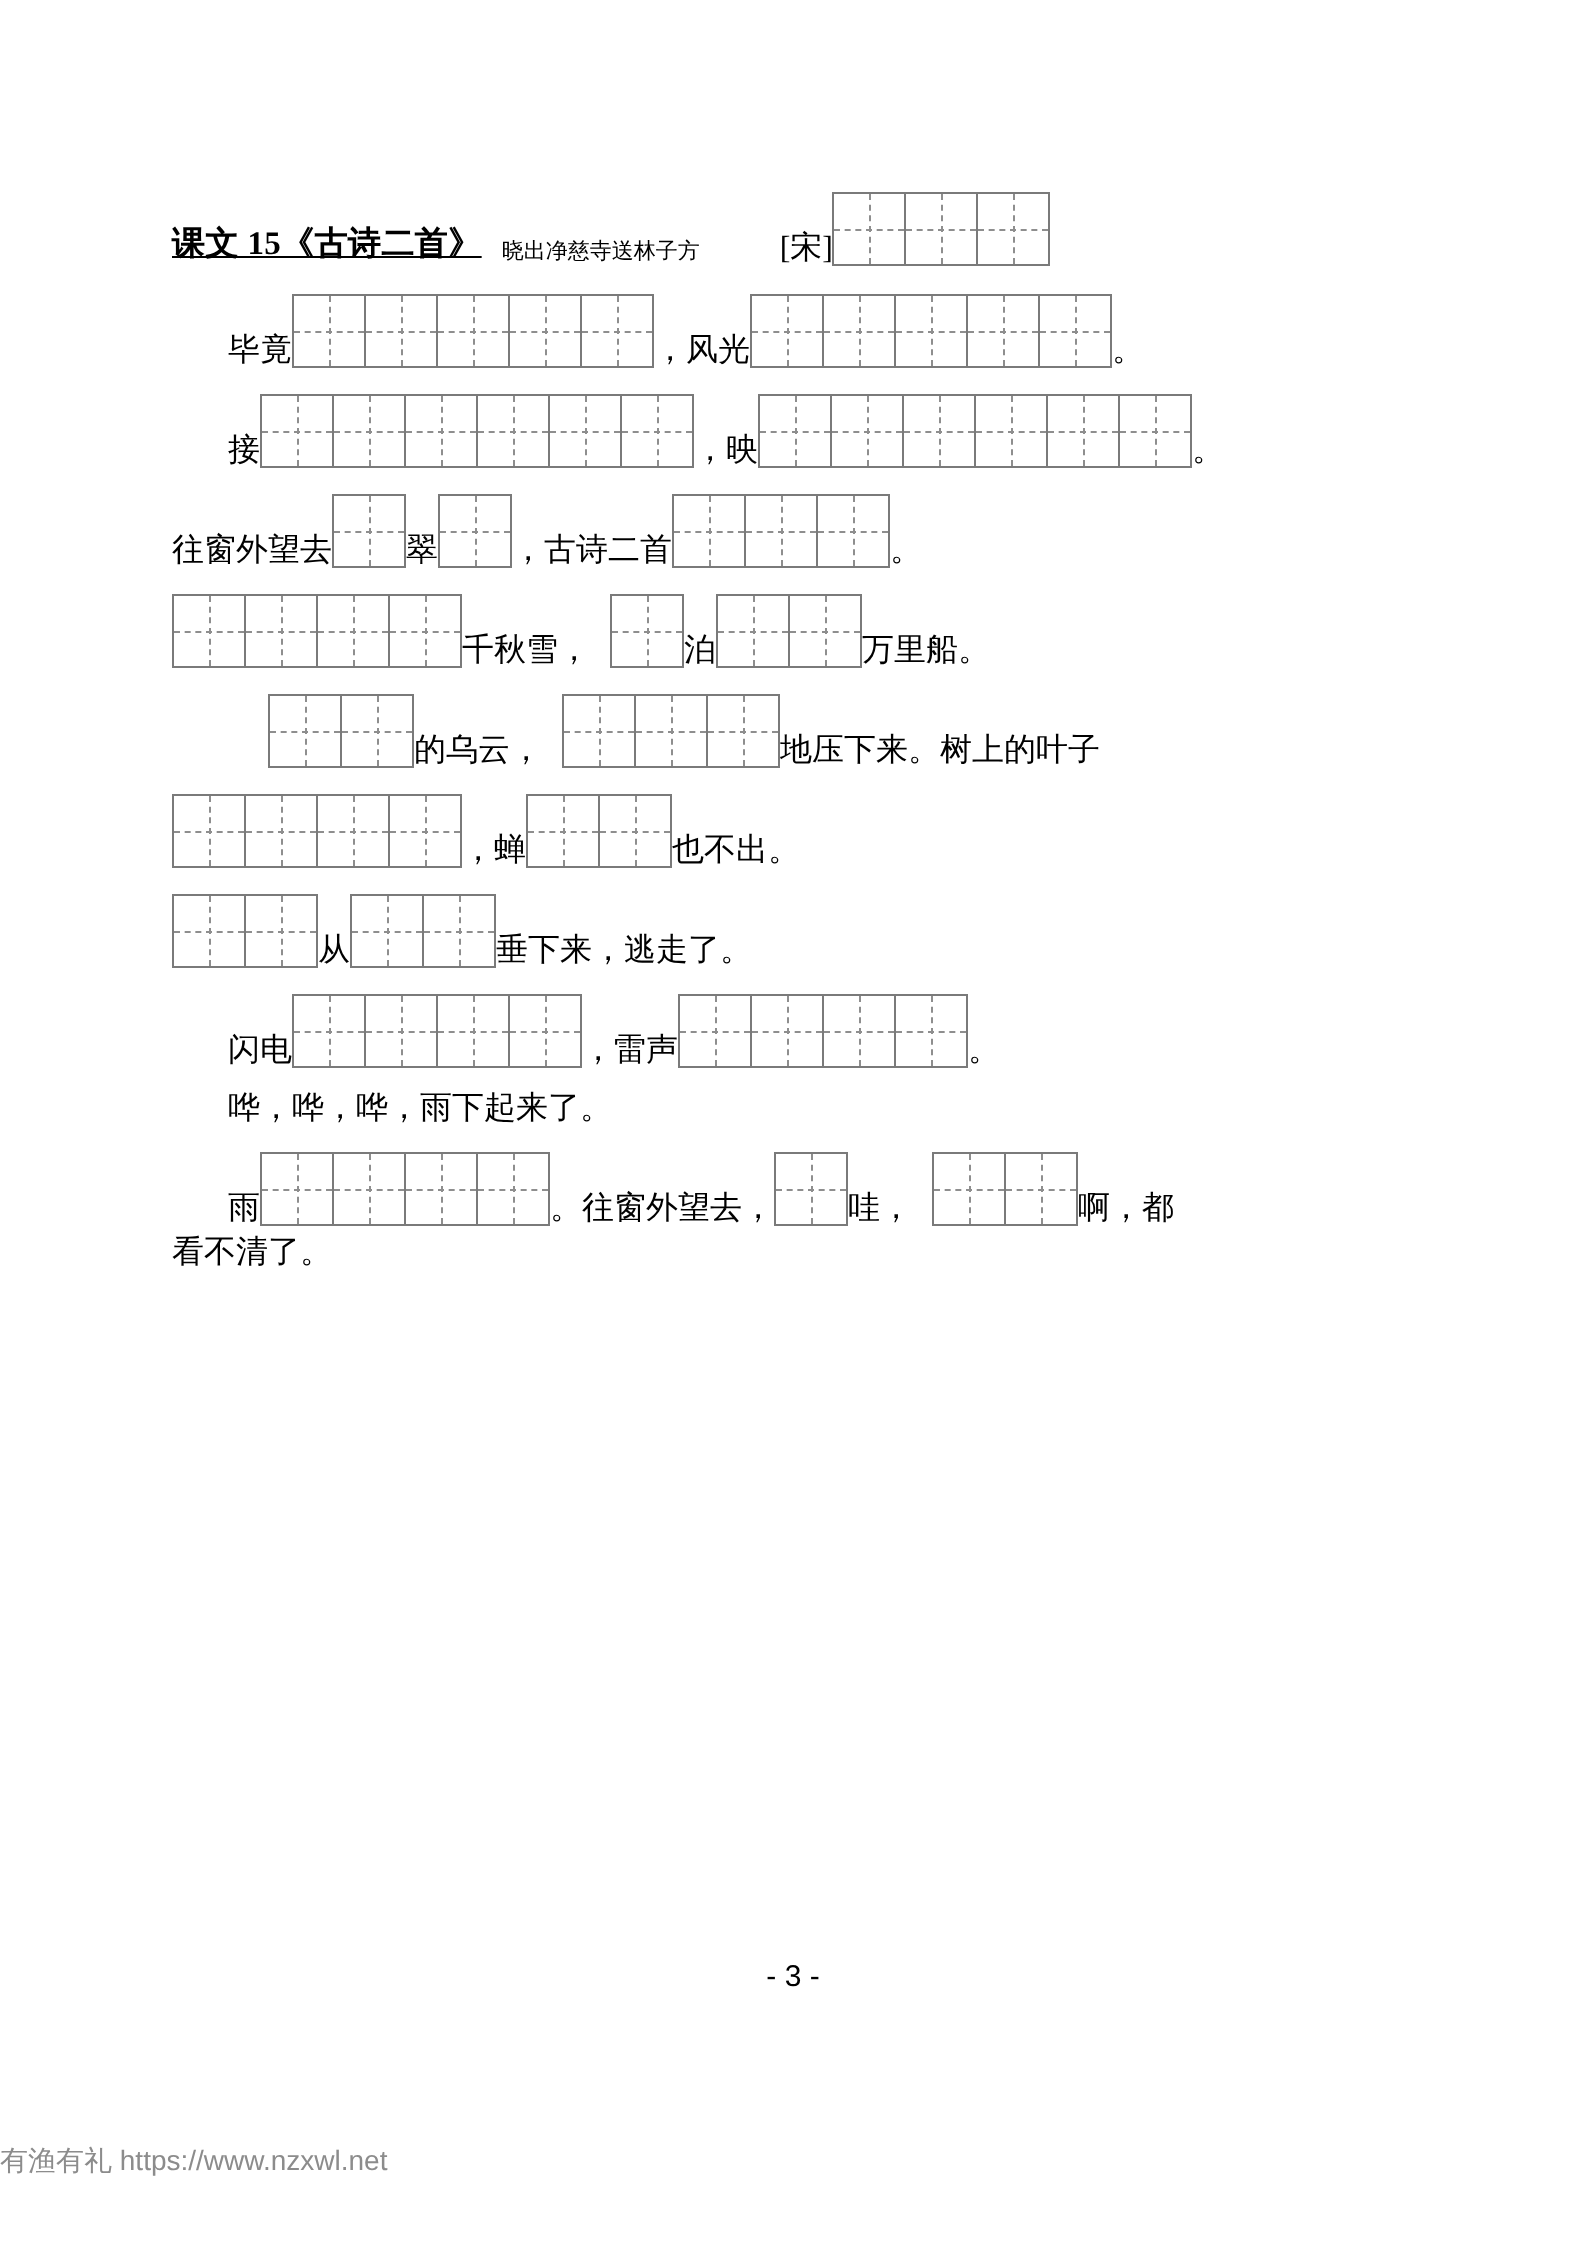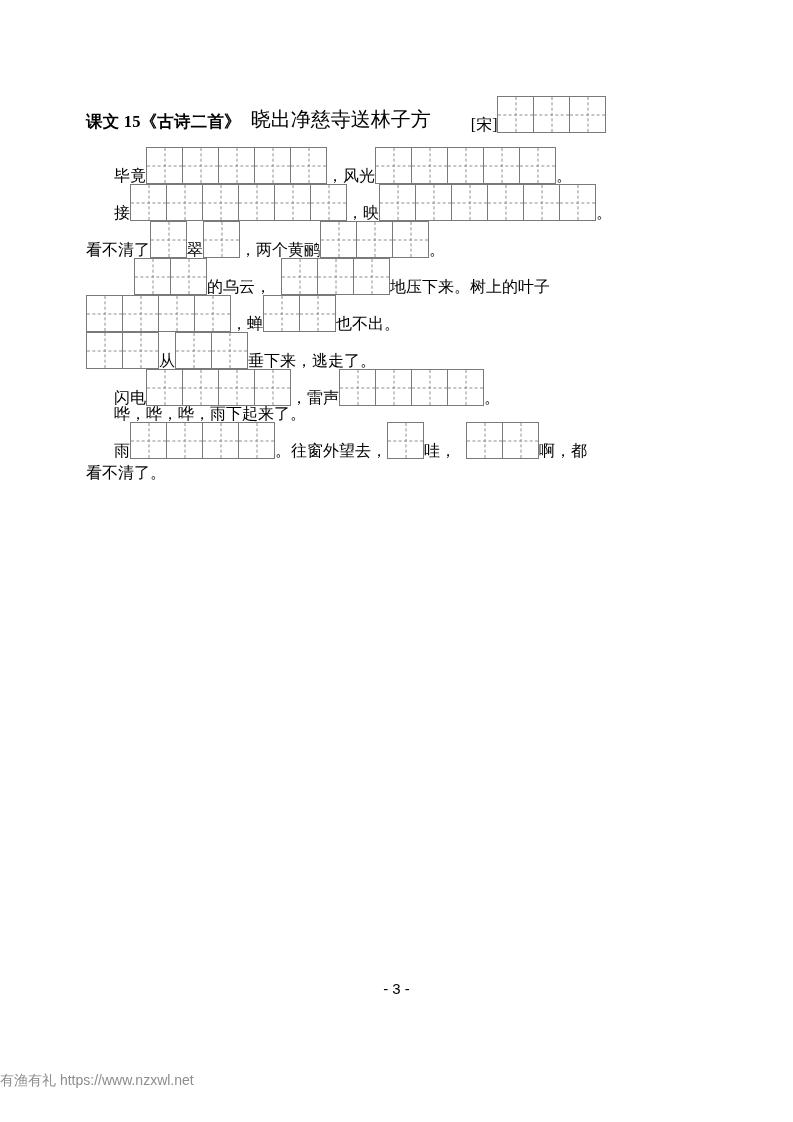--- a/index.html
+++ b/index.html
@@ -32,24 +32,25 @@
   }
 
   
   .lesson-heading {
     font-weight: bold;
     font-size: 16.5px;
     letter-spacing: 0.2px;
     white-space: nowrap;
     display: inline-block;
     vertical-align: bottom;
+    text-decoration: underline;
   }
   .heading-sub {
     font-weight: normal;
-    font-size: 20px;
+    font-size: 11px;
     display: inline-block;
     vertical-align: bottom;
     white-space: nowrap;
   }
 
   
   .txt {
     font-size: 16px;
     white-space: pre;
     display: inline-block;
@@ -108,21 +109,21 @@
 
   .indent-1 { padding-left: 48px; text-align: center; }
   .indent-2 { padding-left: 104px; }
   .indent-3 { padding-left: 28px; }
 
   .gap-sm { width: 10px; }
   .gap-md { width: 22px; }
   .gap-lg { width: 40px; }
 
   .r-head { margin-bottom: 14px; align-items: flex-end; }
-  .r-line { }
+  .r-line { margin-bottom: 13px; }
   .r-tight { margin-bottom: 6px; }
 
   
   .bracket { font-size: 16px; display:inline-block; vertical-align: bottom; }
 
   
   .page-number {
     position: absolute;
     left: 0;
     right: 0;
@@ -199,38 +200,57 @@
           <span class="cell"></span>
           <span class="cell"></span>
           <span class="cell"></span>
           <span class="cell"></span>
         </span>
       <span class="txt">。</span>
     </div>
 
 
     <div class="row r-line">
-      <span class="txt">看不清了</span>
+      <span class="txt">往窗外望去</span>
       <span class="grid">
           <span class="cell"></span>
         </span>
       <span class="txt">翠</span>
       <span class="grid">
           <span class="cell"></span>
         </span>
       <span class="txt">，</span>
-      <span class="txt">两个黄鹂</span>
+      <span class="txt">古诗二首</span>
       <span class="grid">
           <span class="cell"></span>
           <span class="cell"></span>
           <span class="cell"></span>
         </span>
       <span class="txt">。</span>
     </div>
 
+    <div class="row r-line">
+      <span class="grid">
+          <span class="cell"></span>
+          <span class="cell"></span>
+          <span class="cell"></span>
+          <span class="cell"></span>
+        </span>
+      <span class="txt">千秋雪，</span>
+      <span class="gap-sm"></span>
+      <span class="grid">
+          <span class="cell"></span>
+        </span>
+      <span class="txt">泊</span>
+      <span class="grid">
+          <span class="cell"></span>
+          <span class="cell"></span>
+        </span>
+      <span class="txt">万里船。</span>
+    </div>
 
 
     <div class="row r-line indent-1">
       <span class="grid">
           <span class="cell"></span>
           <span class="cell"></span>
         </span>
       <span class="txt">的乌云，</span>
       <span class="gap-sm"></span>
       <span class="grid">

